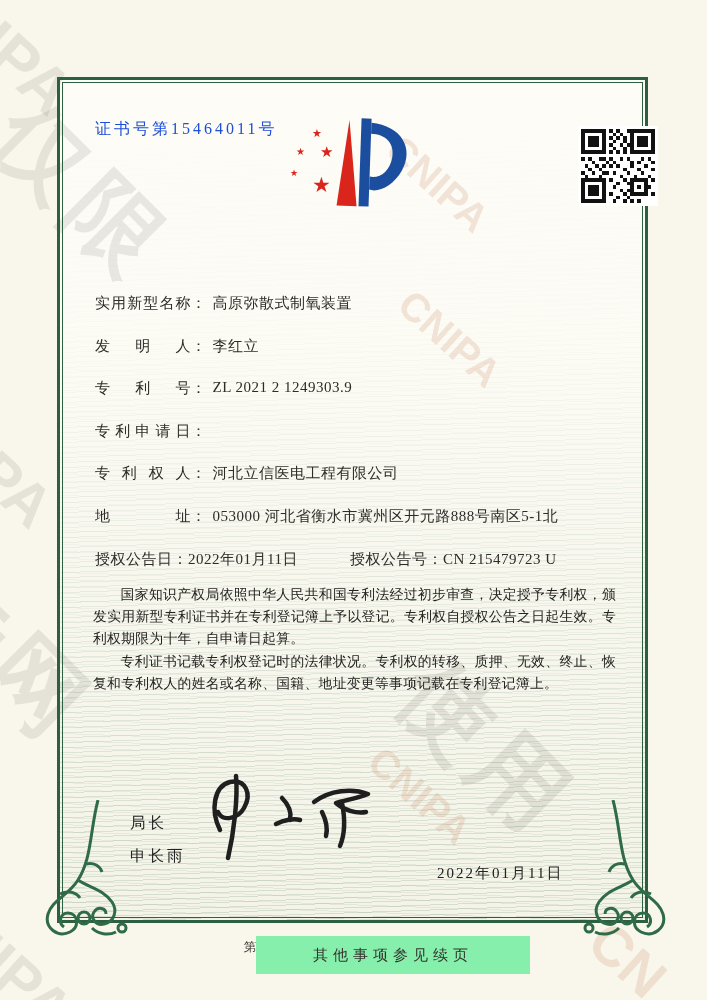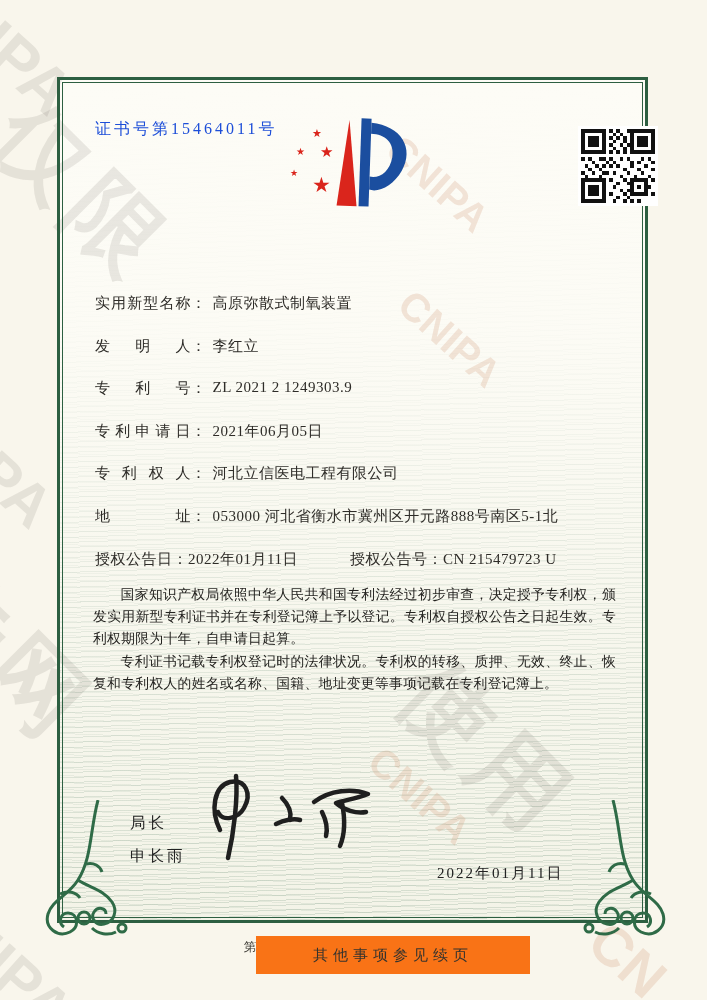--- a/index.html
+++ b/index.html
@@ -84,21 +84,21 @@
   .signature{position:absolute;left:190px;top:770px;}
   .issue-date{position:absolute;left:437px;top:864px;font-size:15px;letter-spacing:2px;color:#222;}
 
   .page-info{
     position:absolute;left:170px;top:939px;width:260px;text-align:center;
     font-size:12.5px;letter-spacing:2px;color:#3b3933;
   }
 
   .footer-band{
     position:absolute;left:256px;top:936px;width:274px;height:38px;z-index:4;
-    background:#f97316;display:flex;align-items:center;justify-content:center;
+    background:#86efac;display:flex;align-items:center;justify-content:center;
   }
   .footer-note{font-size:15px;letter-spacing:5px;color:#35332e;}
 
   .ornament{position:absolute;z-index:5;pointer-events:none;}
   .orn-bl{left:38px;top:800px;}
   .orn-br{left:563px;top:800px;transform:scaleX(-1);}
 </style>
 </head>
 <body>
 
@@ -176,21 +176,20 @@
         <span class="fvalue">李红立</span>
       </div>
       <div class="frow">
         <span class="flabel">专利号</span>
           <span class="colon">：</span>
         <span class="fvalue">ZL 2021 2 1249303.9</span>
       </div>
       <div class="frow">
         <span class="flabel">专利申请日</span>
           <span class="colon">：</span>
-        <span class="fvalue">2021年06月05日</span>
       </div>
       <div class="frow">
         <span class="flabel">专利权人</span>
           <span class="colon">：</span>
         <span class="fvalue">河北立信医电工程有限公司</span>
       </div>
       <div class="frow">
         <span class="flabel">地址</span>
           <span class="colon">：</span>
         <span class="fvalue">053000 河北省衡水市冀州区开元路888号南区5-1北</span>

